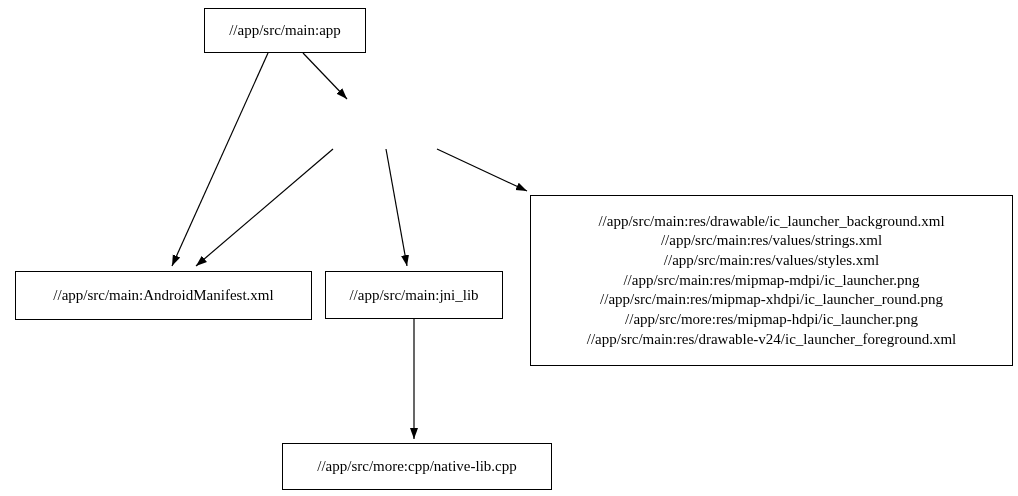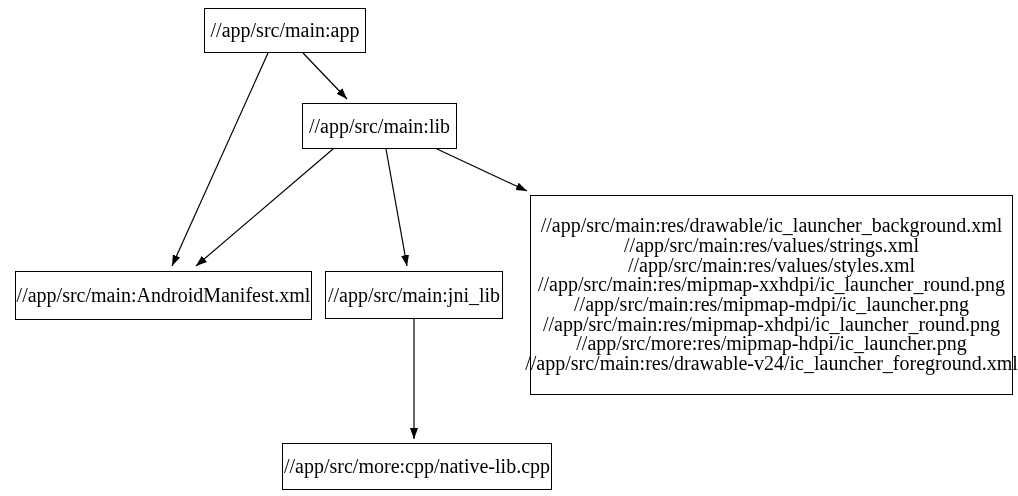--- a/index.html
+++ b/index.html
@@ -23,21 +23,21 @@
     z-index: 0;
   }
   .node {
     position: absolute;
     box-sizing: border-box;
     background: #ffffff;
     border: 1px solid #000000;
     display: flex;
     align-items: center;
     justify-content: center;
-    font-size: 20px;
+    font-size: 15px;
     white-space: nowrap;
     z-index: 1;
     text-align: center;
   }
   .node-multi {
     flex-direction: column;
     line-height: 19.7px;
     white-space: nowrap;
     justify-content: center;
   }
@@ -62,37 +62,33 @@
     <line class="edge" x1="333" y1="149" x2="196" y2="266" marker-end="url(#arrow)"></line>
     <line class="edge" x1="386" y1="149" x2="407" y2="266" marker-end="url(#arrow)"></line>
     <line class="edge" x1="437" y1="149" x2="527" y2="191" marker-end="url(#arrow)"></line>
     <line class="edge" x1="414" y1="319" x2="414" y2="439" marker-end="url(#arrow)"></line>
   </svg>
 
   <div class="node" style="left:204px; top:8px; width:162px; height:45px;">
     <span>//app/src/main:app</span>
   </div>
 
-  <div class="node" style="left:302px; top:103px; width:155px; height:46px;">
-    <span>//app/src/main:lib</span>
-  </div>
 
   <div class="node" style="left:5px; top:271px; width:297px; height:49px;margin-left:10px;">
     <span>//app/src/main:AndroidManifest.xml</span>
   </div>
 
   <div class="node" style="left:325px; top:271px; width:178px; height:48px;">
     <span>//app/src/main:jni_lib</span>
   </div>
 
-  <div class="node node-multi" style="left:530px; top:195px; width:483px; height:200px;">
+  <div class="node node-multi" style="left:530px; top:195px; width:483px; height:171px;">
     <div>//app/src/main:res/drawable/ic_launcher_background.xml</div>
     <div>//app/src/main:res/values/strings.xml</div>
     <div>//app/src/main:res/values/styles.xml</div>
-    <div>//app/src/main:res/mipmap-xxhdpi/ic_launcher_round.png</div>
     <div>//app/src/main:res/mipmap-mdpi/ic_launcher.png</div>
     <div>//app/src/main:res/mipmap-xhdpi/ic_launcher_round.png</div>
     <div>//app/src/more:res/mipmap-hdpi/ic_launcher.png</div>
     <div>//app/src/main:res/drawable-v24/ic_launcher_foreground.xml</div>
   </div>
 
   <div class="node" style="left:282px; top:443px; width:270px; height:47px;">
     <span>//app/src/more:cpp/native-lib.cpp</span>
   </div>
 

